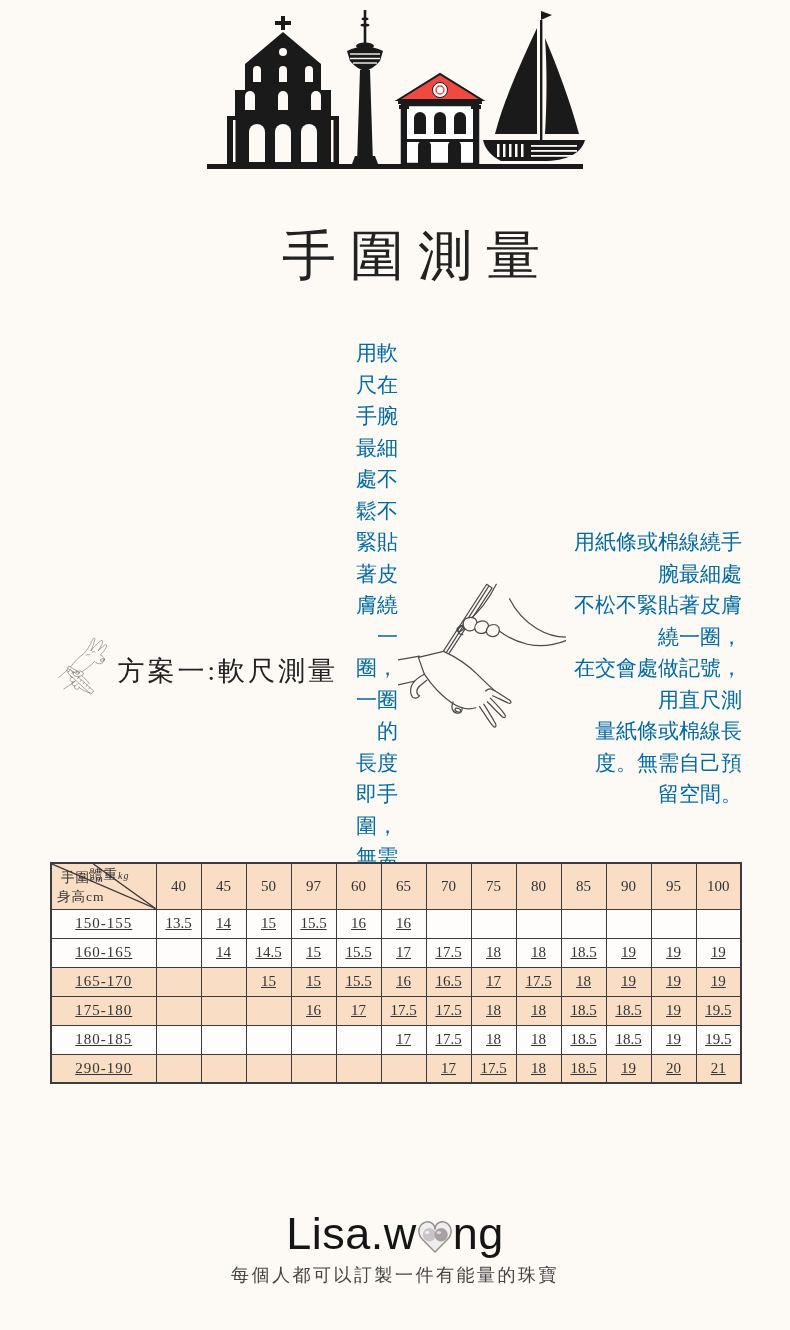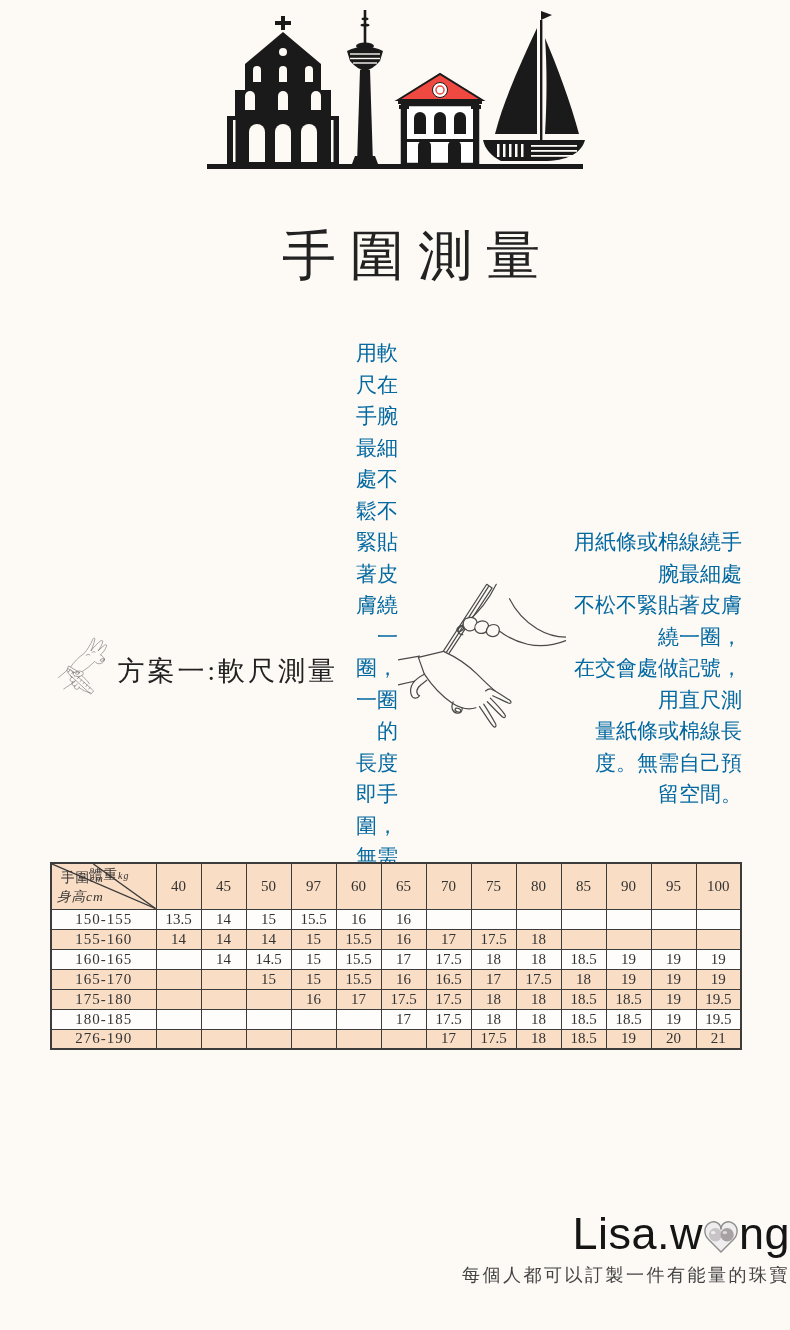--- a/index.html
+++ b/index.html
@@ -53,34 +53,34 @@
     border:2px solid var(--tborder);
     font-size:15px;color:#333;
   }
   .size-table th,.size-table td{
     border:1px solid var(--tborder);
     text-align:center;vertical-align:middle;
     font-weight:400;padding:0;
     background:#fffdfb;
   }
   .size-table thead th{height:46px;background:var(--band);}
-  .size-table tbody tr{height:20px;}
+  .size-table tbody tr{height:29px;text-decoration:underline;}
   .size-table tbody tr.band th,.size-table tbody tr.band td{background:var(--band);}
   .size-table .hcol{width:105px;letter-spacing:1px;}
   .size-table .wcol{width:45px;}
   th.corner{position:relative;padding:0;}
   .corner svg{position:absolute;inset:0;width:100%;height:100%;}
   .corner .lbl{position:absolute;font-size:13.5px;line-height:1;color:#333;white-space:nowrap;}
   .corner .lbl i{font-style:italic;font-size:10px;}
   .c-wrist{top:7px;left:9px;}
   .c-weight{top:4px;right:26px;}
-  .c-height{bottom:5px;left:5px;font-style:italic;}
+  .c-height{bottom:5px;left:5px;}
 
   
-  .footer{position:absolute;top:1208px;left:0;width:100%;text-align:right;}
+  .footer{position:absolute;top:1208px;left:0;width:100%;text-align:center;}
   .brand-logo{
     font-family:"Liberation Sans","DejaVu Sans",sans-serif;
     font-size:45px;font-weight:400;color:#151515;
     letter-spacing:0.5px;
     display:inline-flex;align-items:center;
   }
   .brand-logo .heart{margin:6px -2px 0 -2px;display:block;}
   .brand-tagline{
     margin-top:3px;font-size:18px;letter-spacing:2.5px;color:#444;
   }
@@ -312,36 +312,20 @@
             <td>16</td>
             <td>16</td>
             <td></td>
             <td></td>
             <td></td>
             <td></td>
             <td></td>
             <td></td>
             <td></td>
           </tr>
-          <tr class="band">
-            <th class="hcol">155-160</th>
-            <td>14</td>
-            <td>14</td>
-            <td>14</td>
-            <td>15</td>
-            <td>15.5</td>
-            <td>16</td>
-            <td>17</td>
-            <td>17.5</td>
-            <td>18</td>
-            <td></td>
-            <td></td>
-            <td></td>
-            <td></td>
-          </tr>
           <tr>
             <th class="hcol">160-165</th>
             <td></td>
             <td>14</td>
             <td>14.5</td>
             <td>15</td>
             <td>15.5</td>
             <td>17</td>
             <td>17.5</td>
             <td>18</td>
@@ -393,21 +377,21 @@
             <td>17</td>
             <td>17.5</td>
             <td>18</td>
             <td>18</td>
             <td>18.5</td>
             <td>18.5</td>
             <td>19</td>
             <td>19.5</td>
           </tr>
           <tr class="band">
-            <th class="hcol">276-190</th>
+            <th class="hcol">290-190</th>
             <td></td>
             <td></td>
             <td></td>
             <td></td>
             <td></td>
             <td></td>
             <td>17</td>
             <td>17.5</td>
             <td>18</td>
             <td>18.5</td>

